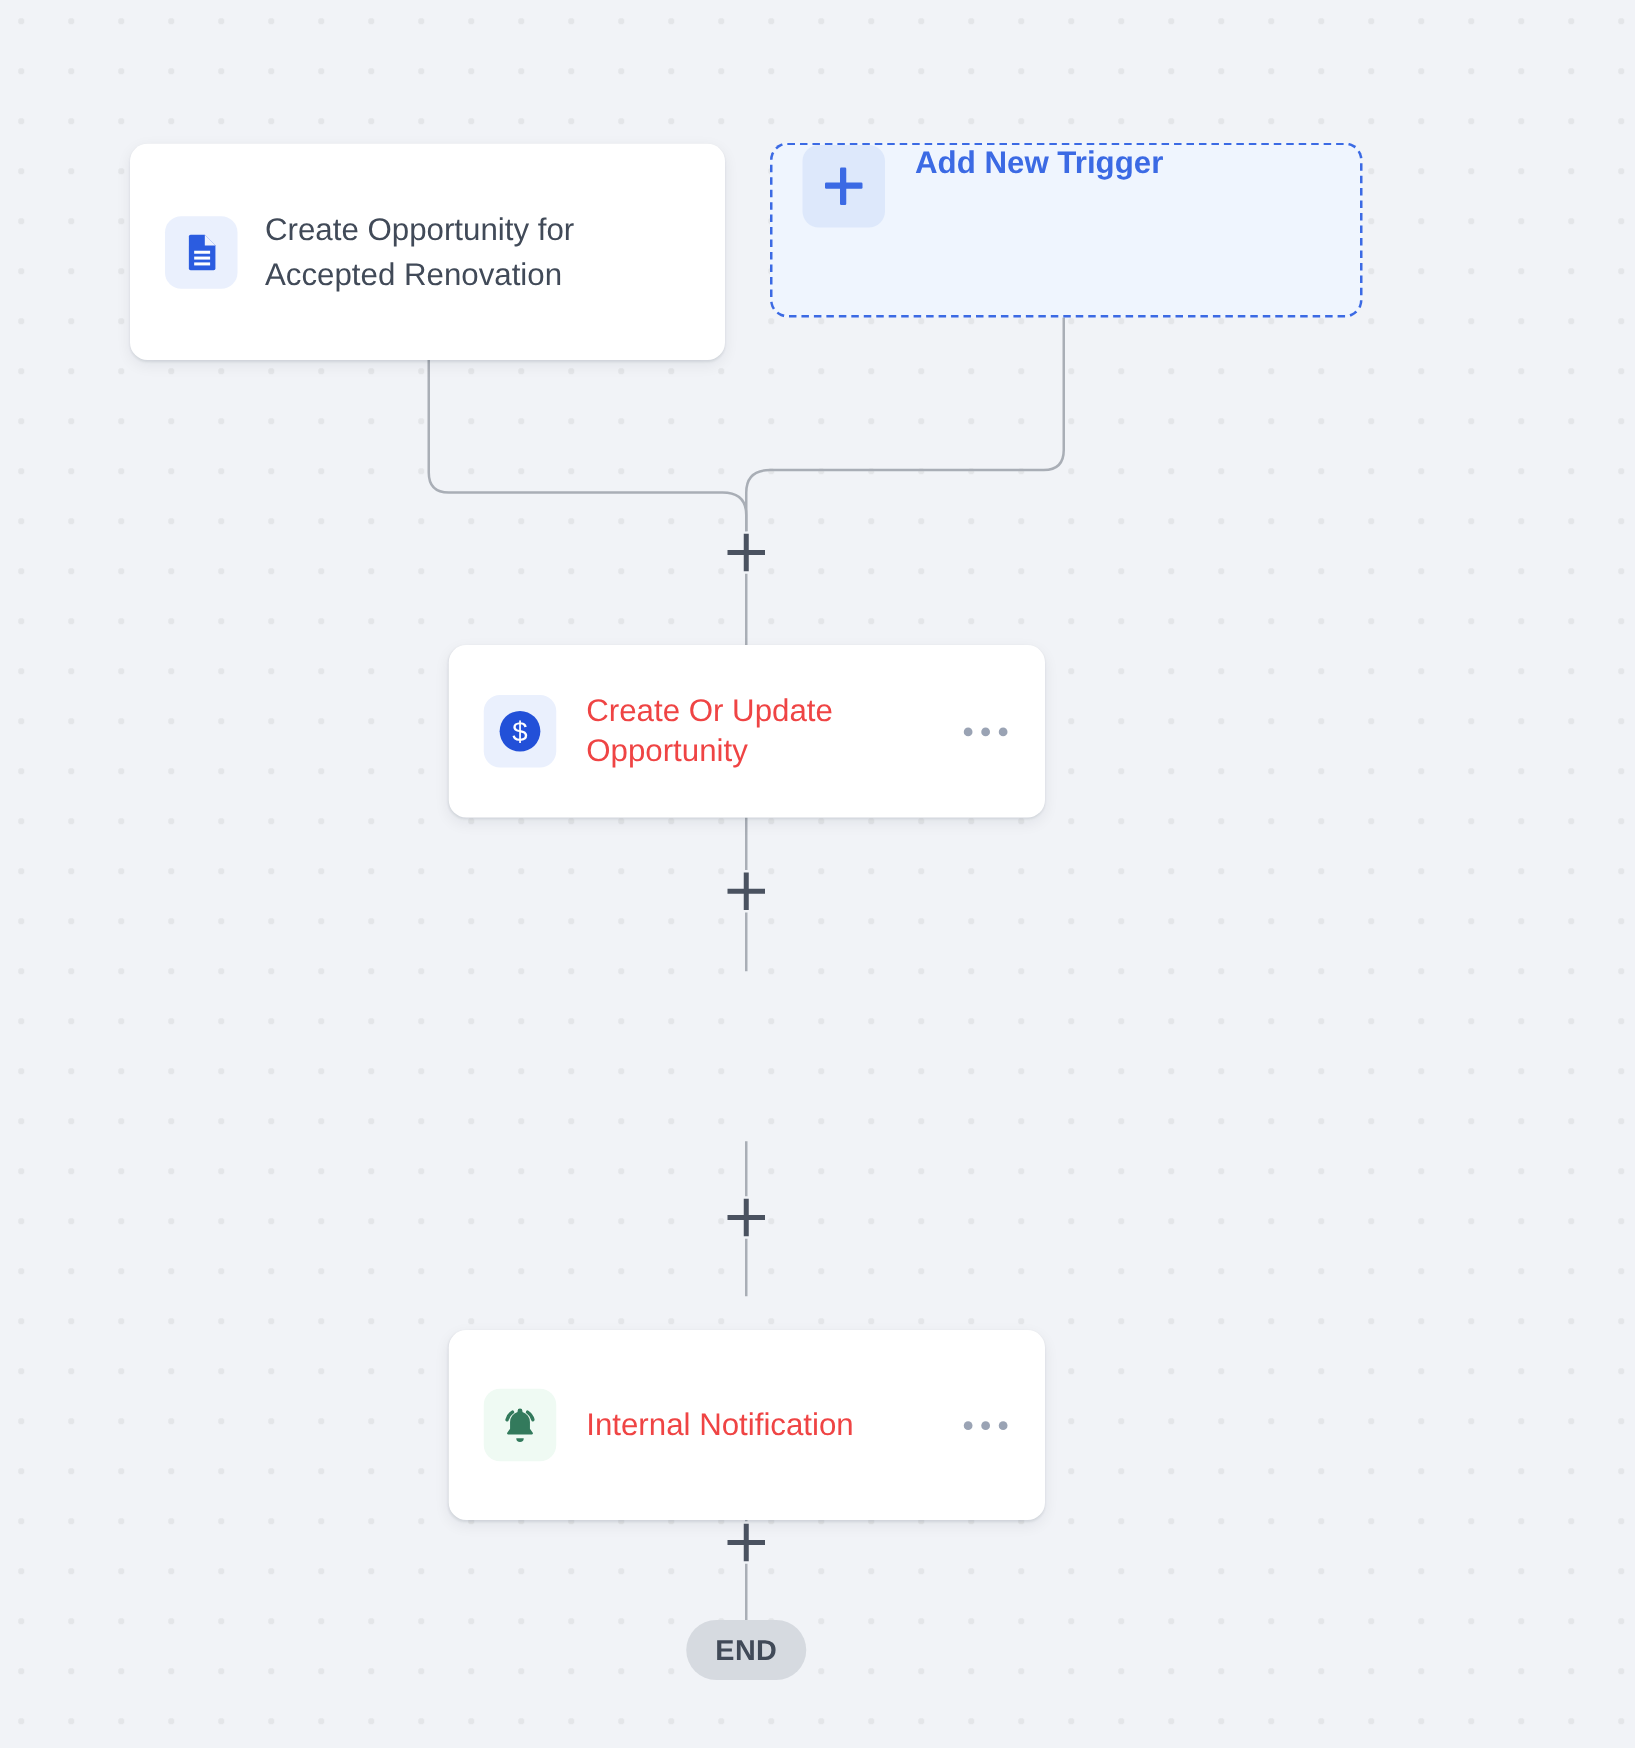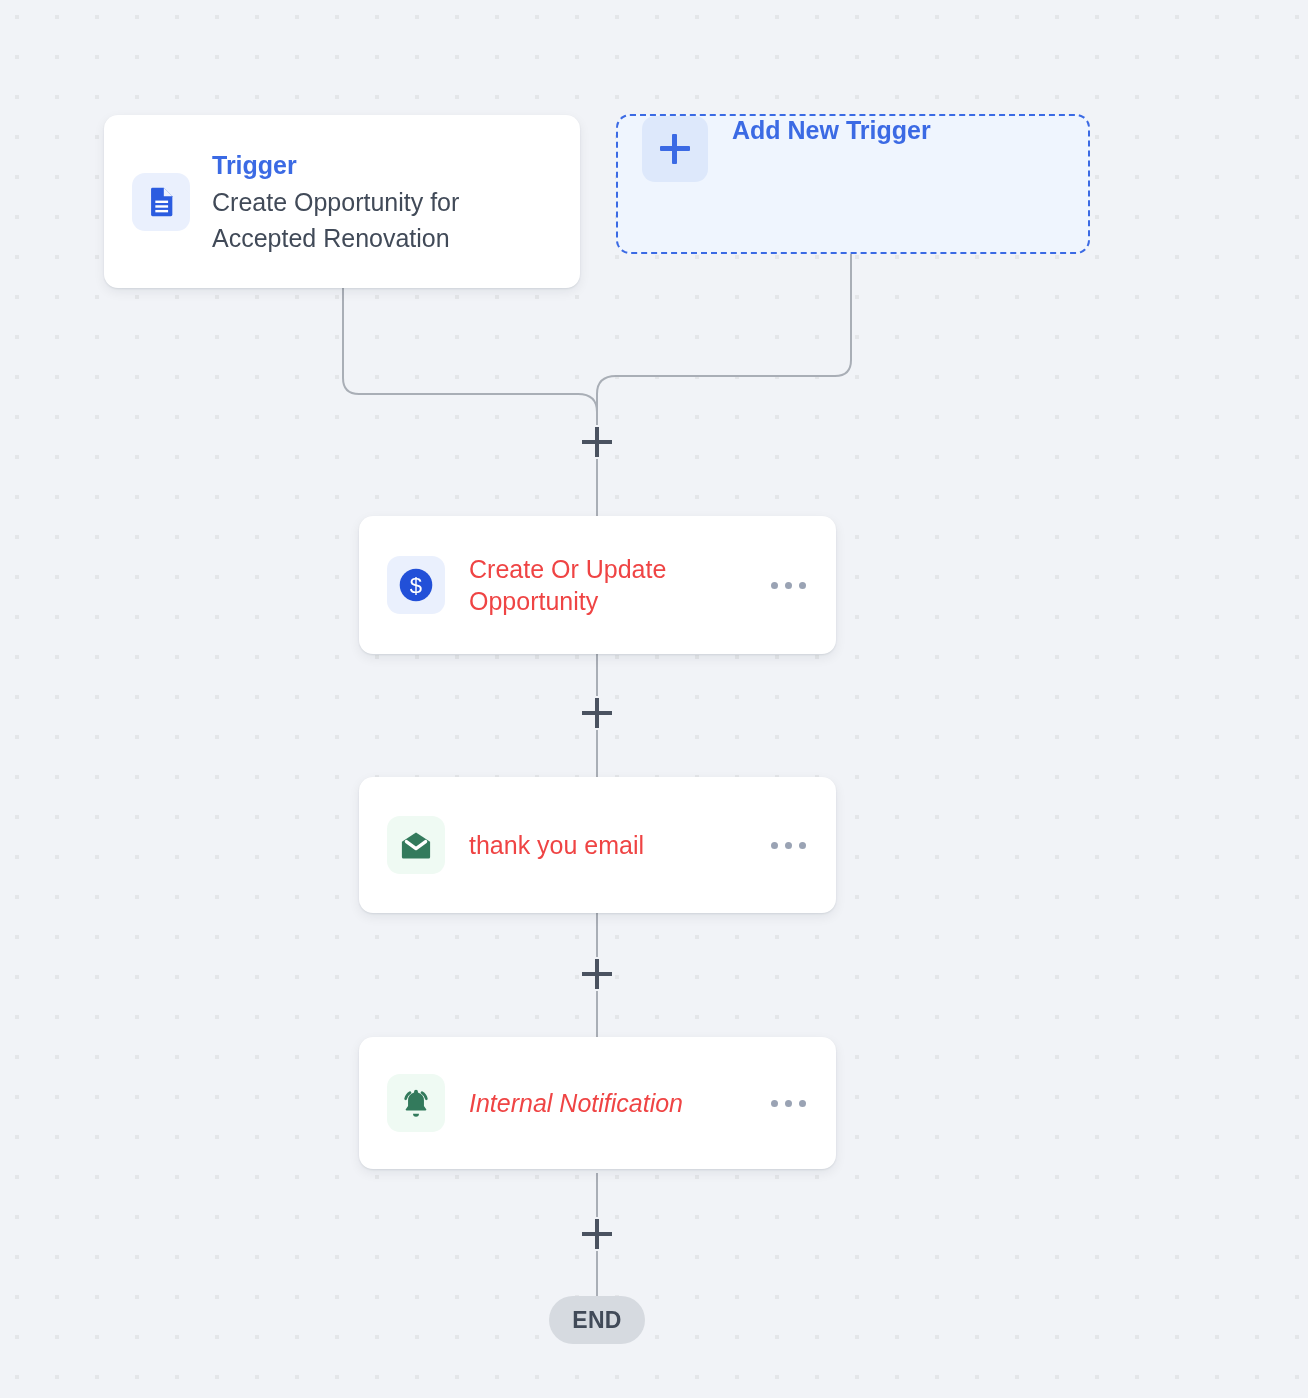--- a/index.html
+++ b/index.html
@@ -132,21 +132,21 @@
 
   
   .action-card {
     left: 359px;
     width: 477px;
     padding: 0 28px;
     gap: 24px;
   }
   #node-opportunity { top: 516px; height: 138px; }
   #node-email       { top: 777px; height: 136px; }
-  #node-notify      { top: 1037px; height: 132px; font-style: italic; }
+  #node-notify      { top: 1064px; height: 152px; }
 
   .action-title {
     flex: 1 1 auto;
     font-size: 25px;
     line-height: 32px;
     color: #ef4444;
   }
   .kebab {
     flex: 0 0 auto;
     display: flex;
@@ -231,21 +231,20 @@
     <div class="icon-tile tile-blue">
       <svg width="34" height="34" viewBox="0 0 24 24" aria-hidden="true">
         <path d="M6 2h8l6 6v13a1 1 0 0 1-1 1H6a1 1 0 0 1-1-1V3a1 1 0 0 1 1-1z" fill="#2b5ce0"></path>
         <path d="M14 2l6 6h-6V2z" fill="#ffffff" opacity=".92"></path>
         <rect x="8" y="11" width="9" height="1.7" fill="#ffffff"></rect>
         <rect x="8" y="14.3" width="9" height="1.7" fill="#ffffff"></rect>
         <rect x="8" y="17.6" width="9" height="1.7" fill="#ffffff"></rect>
       </svg>
     </div>
     <div class="trigger-text">
-      <div class="trigger-label">Trigger</div>
       <div class="trigger-title">Create Opportunity for Accepted Renovation</div>
     </div>
   </div>
 
   <div id="add-trigger-card">
     <div id="add-trigger-tile">
       <div class="plus-glyph"></div>
     </div>
     <div id="add-trigger-label">Add New Trigger</div>
   </div>
@@ -258,34 +257,20 @@
       </svg>
     </div>
     <div class="action-title">Create Or Update Opportunity</div>
     <div class="kebab">
       <span></span>
         <span></span>
         <span></span>
     </div>
   </div>
 
-  <div class="card action-card" id="node-email">
-    <div class="icon-tile tile-green">
-      <svg width="36" height="36" viewBox="0 0 24 24" aria-hidden="true">
-        <path d="M2.6 9.8L12 3.6l9.4 6.2V20a1 1 0 0 1-1 1H3.6a1 1 0 0 1-1-1V9.8z" fill="#337a5c"></path>
-        <path d="M5.6 9.7l6.4 4.7 6.4-4.7" fill="none" stroke="#ffffff" stroke-width="2.2" stroke-linecap="round" stroke-linejoin="round"></path>
-      </svg>
-    </div>
-    <div class="action-title">thank you email</div>
-    <div class="kebab">
-      <span></span>
-        <span></span>
-        <span></span>
-    </div>
-  </div>
 
   <div class="card action-card" id="node-notify">
     <div class="icon-tile tile-green">
       <svg width="36" height="36" viewBox="0 0 24 24" aria-hidden="true">
         <path d="M12 3.2a1.3 1.3 0 0 1 1.3 1.3v.55A5.6 5.6 0 0 1 17.3 10.4v3.6l1.5 2.1a.6.6 0 0 1-.5.95H5.7a.6.6 0 0 1-.5-.95l1.5-2.1v-3.6A5.6 5.6 0 0 1 10.7 5.05V4.5A1.3 1.3 0 0 1 12 3.2z" fill="#337a5c"></path>
         <path d="M10 19.1h4a2 2 0 0 1-4 0z" fill="#337a5c"></path>
         <path d="M5.1 9.2A6.6 6.6 0 0 1 8 5.1" fill="none" stroke="#337a5c" stroke-width="1.8" stroke-linecap="round"></path>
         <path d="M18.9 9.2A6.6 6.6 0 0 0 16 5.1" fill="none" stroke="#337a5c" stroke-width="1.8" stroke-linecap="round"></path>
       </svg>
     </div>

